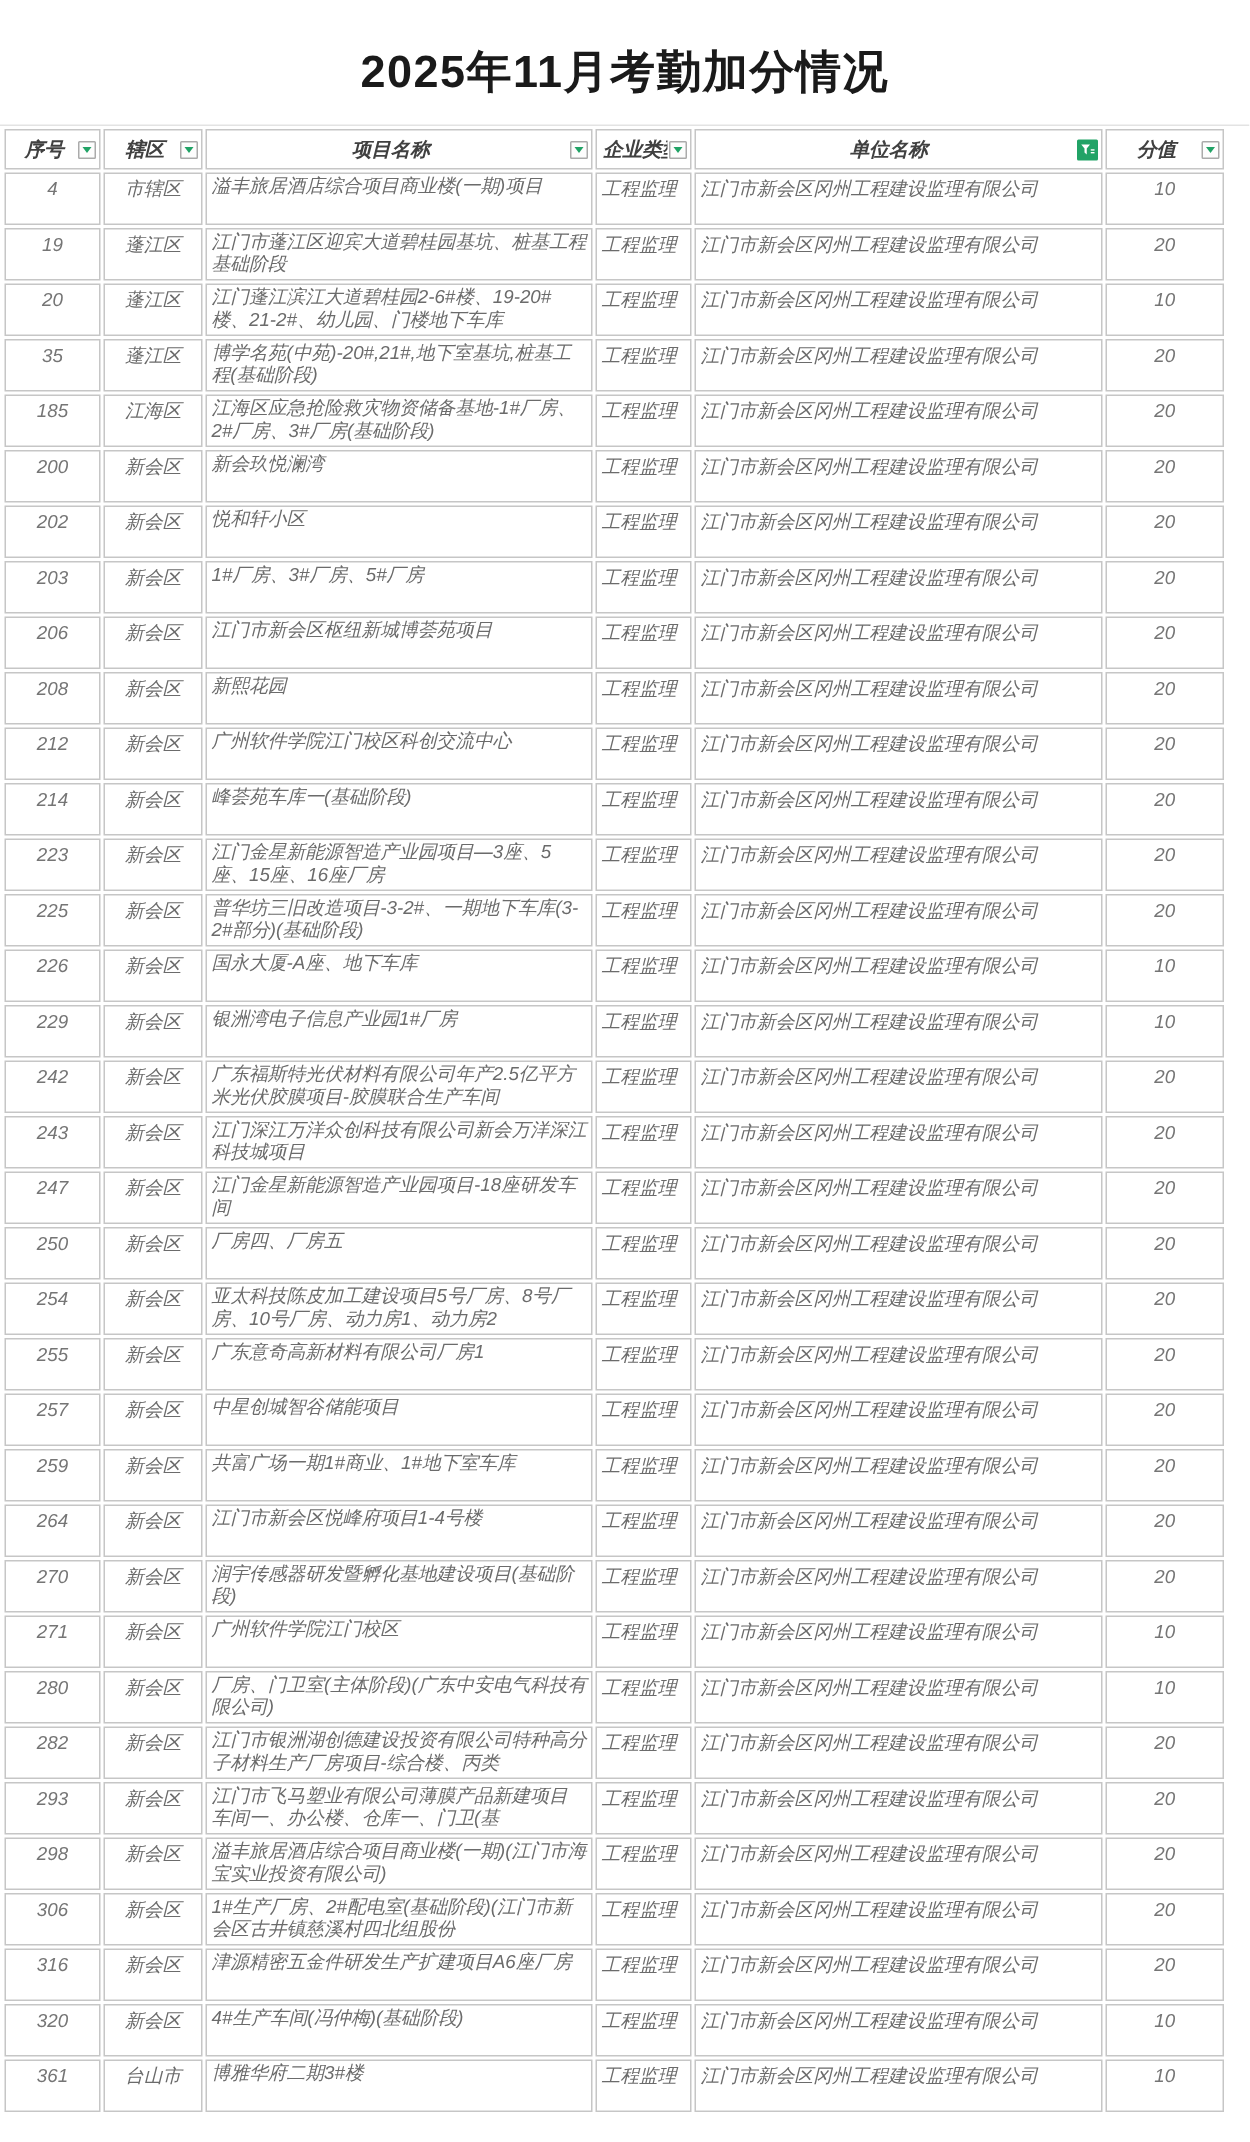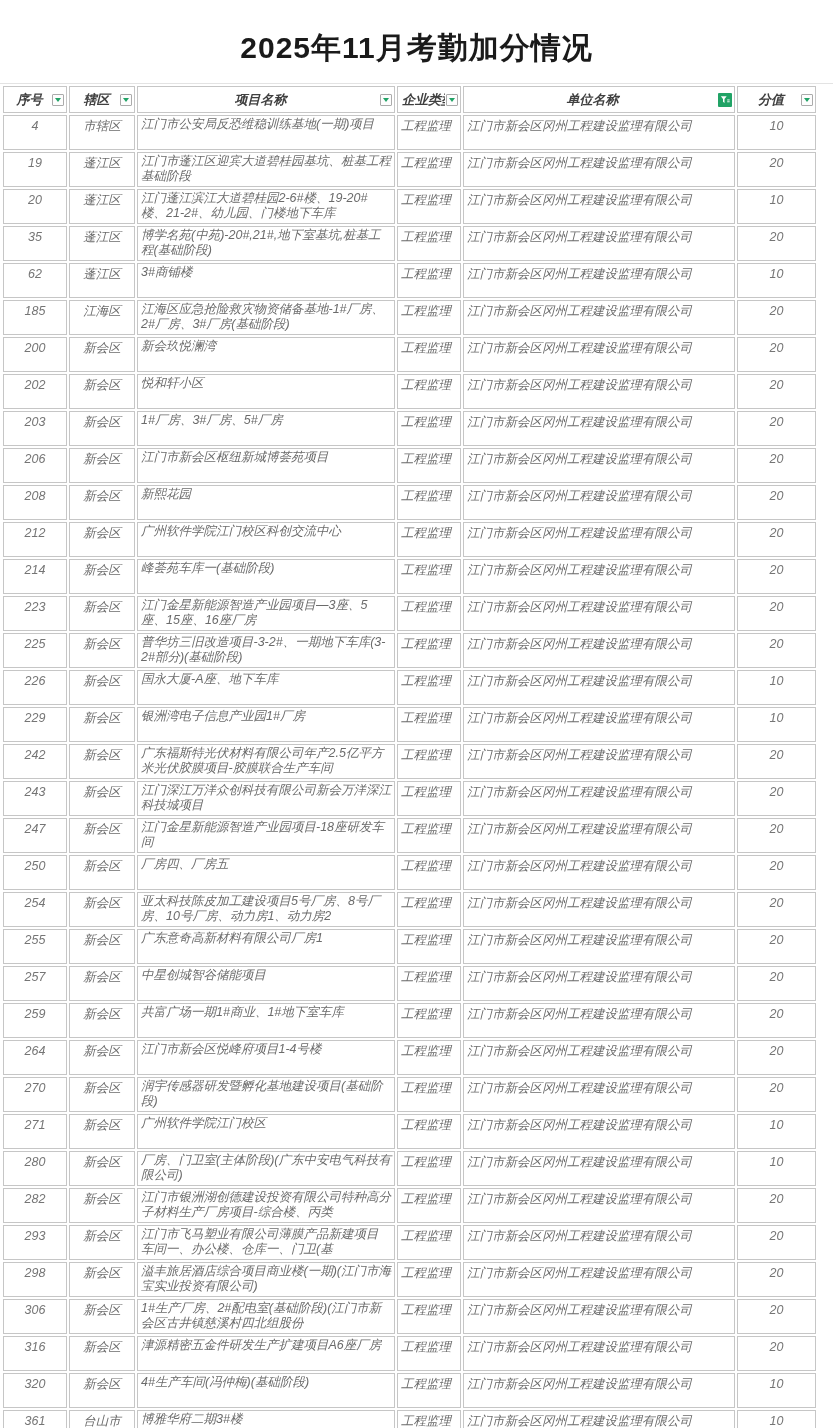--- a/index.html
+++ b/index.html
@@ -130,21 +130,21 @@
                 <span class="tri"></span>
               </span>
           </div>
         </th>
       </tr>
     </thead>
     <tbody>
         <tr>
           <td class="c-seq">4</td>
           <td class="c-district">市辖区</td>
-          <td class="c-project">江门市公安局反恐维稳训练基地(一期)项目</td>
+          <td class="c-project">溢丰旅居酒店综合项目商业楼(一期)项目</td>
           <td class="c-type">工程监理</td>
           <td class="c-company">江门市新会区冈州工程建设监理有限公司</td>
           <td class="c-score">10</td>
         </tr>
         <tr>
           <td class="c-seq">19</td>
           <td class="c-district">蓬江区</td>
           <td class="c-project">江门市蓬江区迎宾大道碧桂园基坑、桩基工程基础阶段</td>
           <td class="c-type">工程监理</td>
           <td class="c-company">江门市新会区冈州工程建设监理有限公司</td>
@@ -158,28 +158,20 @@
           <td class="c-company">江门市新会区冈州工程建设监理有限公司</td>
           <td class="c-score">10</td>
         </tr>
         <tr>
           <td class="c-seq">35</td>
           <td class="c-district">蓬江区</td>
           <td class="c-project">博学名苑(中苑)-20#,21#,地下室基坑,桩基工程(基础阶段)</td>
           <td class="c-type">工程监理</td>
           <td class="c-company">江门市新会区冈州工程建设监理有限公司</td>
           <td class="c-score">20</td>
-        </tr>
-        <tr>
-          <td class="c-seq">62</td>
-          <td class="c-district">蓬江区</td>
-          <td class="c-project">3#商铺楼</td>
-          <td class="c-type">工程监理</td>
-          <td class="c-company">江门市新会区冈州工程建设监理有限公司</td>
-          <td class="c-score">10</td>
         </tr>
         <tr>
           <td class="c-seq">185</td>
           <td class="c-district">江海区</td>
           <td class="c-project">江海区应急抢险救灾物资储备基地-1#厂房、2#厂房、3#厂房(基础阶段)</td>
           <td class="c-type">工程监理</td>
           <td class="c-company">江门市新会区冈州工程建设监理有限公司</td>
           <td class="c-score">20</td>
         </tr>
         <tr>

